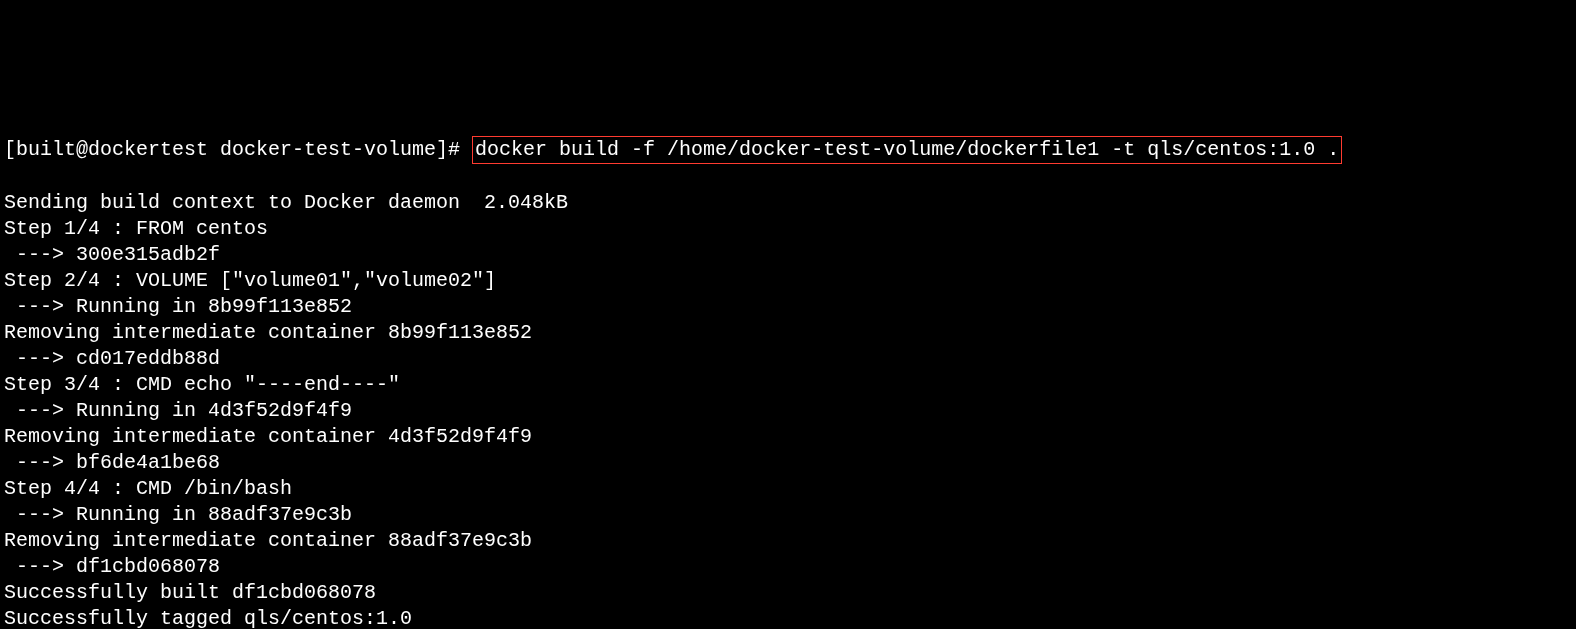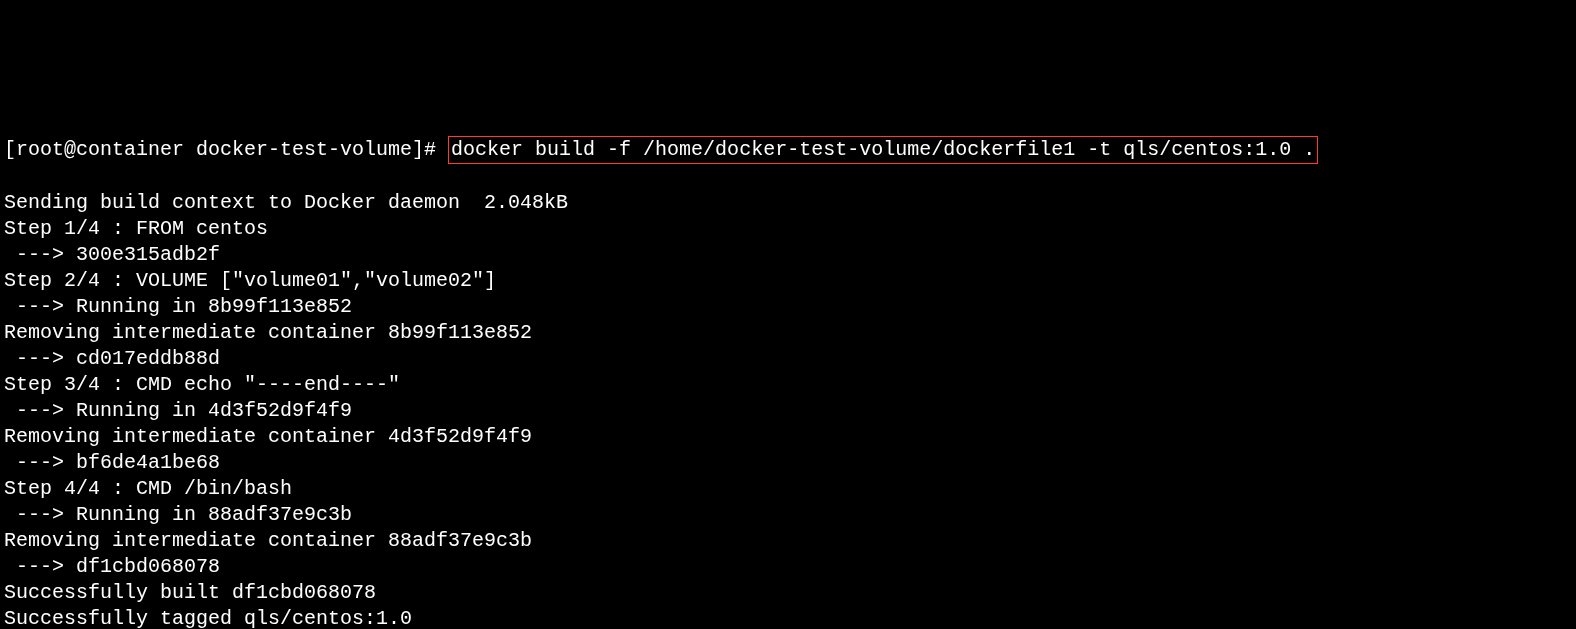--- a/index.html
+++ b/index.html
@@ -21,21 +21,21 @@
       padding: 0 2px;
       display: inline-block;
     }
   </style>
 </head>
 <body>
 
 
 
 <div>
-<div class="line"><span>[root@container docker-test-volume]# </span><span class="box-cmd">docker build -f /home/docker-test-volume/dockerfile1 -t qls/centos:1.0 .</span></div>
+<div class="line"><span>[built@dockertest docker-test-volume]# </span><span class="box-cmd">docker build -f /home/docker-test-volume/dockerfile1 -t qls/centos:1.0 .</span></div>
 <div id="build-output-container"><div class="line">Sending build context to Docker daemon  2.048kB</div><div class="line">Step 1/4 : FROM centos</div><div class="line"> ---&gt; 300e315adb2f</div><div class="line">Step 2/4 : VOLUME ["volume01","volume02"]</div><div class="line"> ---&gt; Running in 8b99f113e852</div><div class="line">Removing intermediate container 8b99f113e852</div><div class="line"> ---&gt; cd017eddb88d</div><div class="line">Step 3/4 : CMD echo "----end----"</div><div class="line"> ---&gt; Running in 4d3f52d9f4f9</div><div class="line">Removing intermediate container 4d3f52d9f4f9</div><div class="line"> ---&gt; bf6de4a1be68</div><div class="line">Step 4/4 : CMD /bin/bash</div><div class="line"> ---&gt; Running in 88adf37e9c3b</div><div class="line">Removing intermediate container 88adf37e9c3b</div><div class="line"> ---&gt; df1cbd068078</div><div class="line">Successfully built df1cbd068078</div><div class="line">Successfully tagged qls/centos:1.0</div></div>
 
 
 
 </div>
 
 
 
 
 </body></html>

